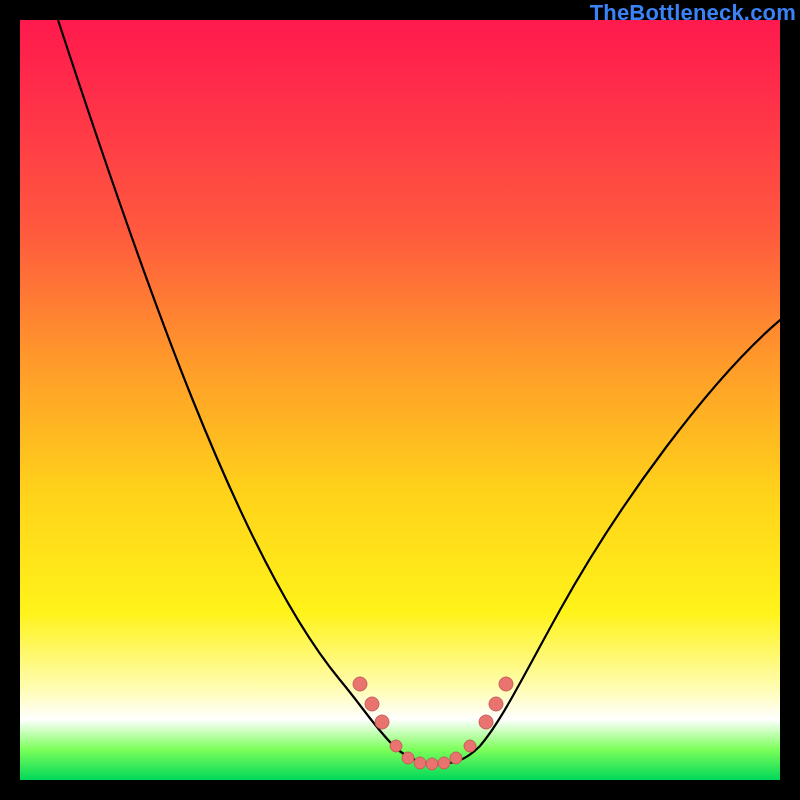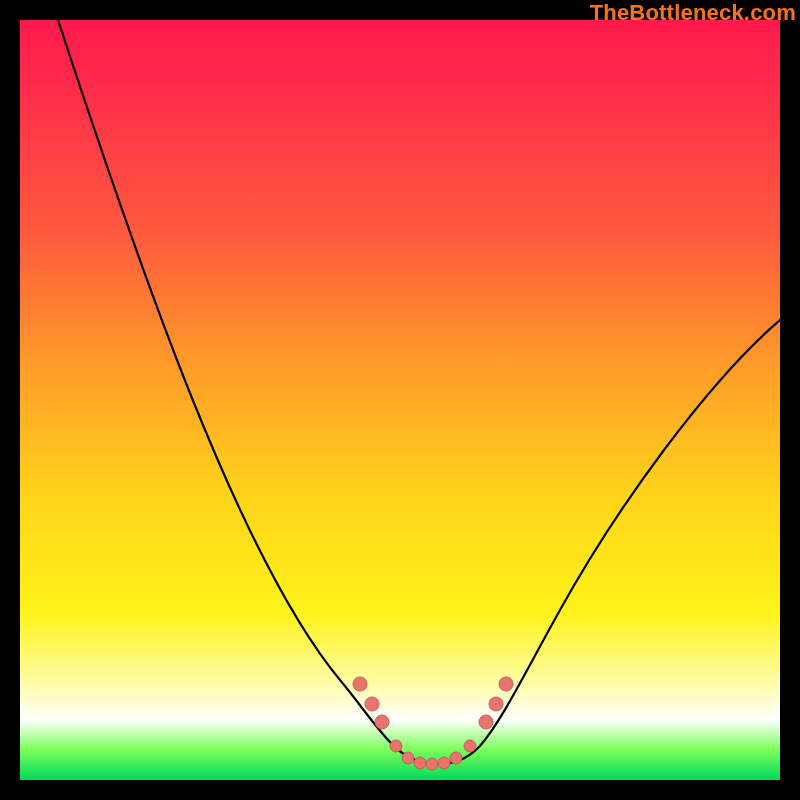--- a/index.html
+++ b/index.html
@@ -64,21 +64,21 @@
   }
   .curve circle.dot {
     fill: #e9736f;
     stroke: #c85a56;
     stroke-width: 1;
   }
   .watermark {
     position: absolute;
     top: 0px;
     right: 4px;
-    color: #f97316;
+    color: #3b82f6;
     font-size: 22px;
     font-weight: 600;
     letter-spacing: 0.2px;
     user-select: none;
   }
 </style>
 </head>
 <body>
 
 <div class="frame">

